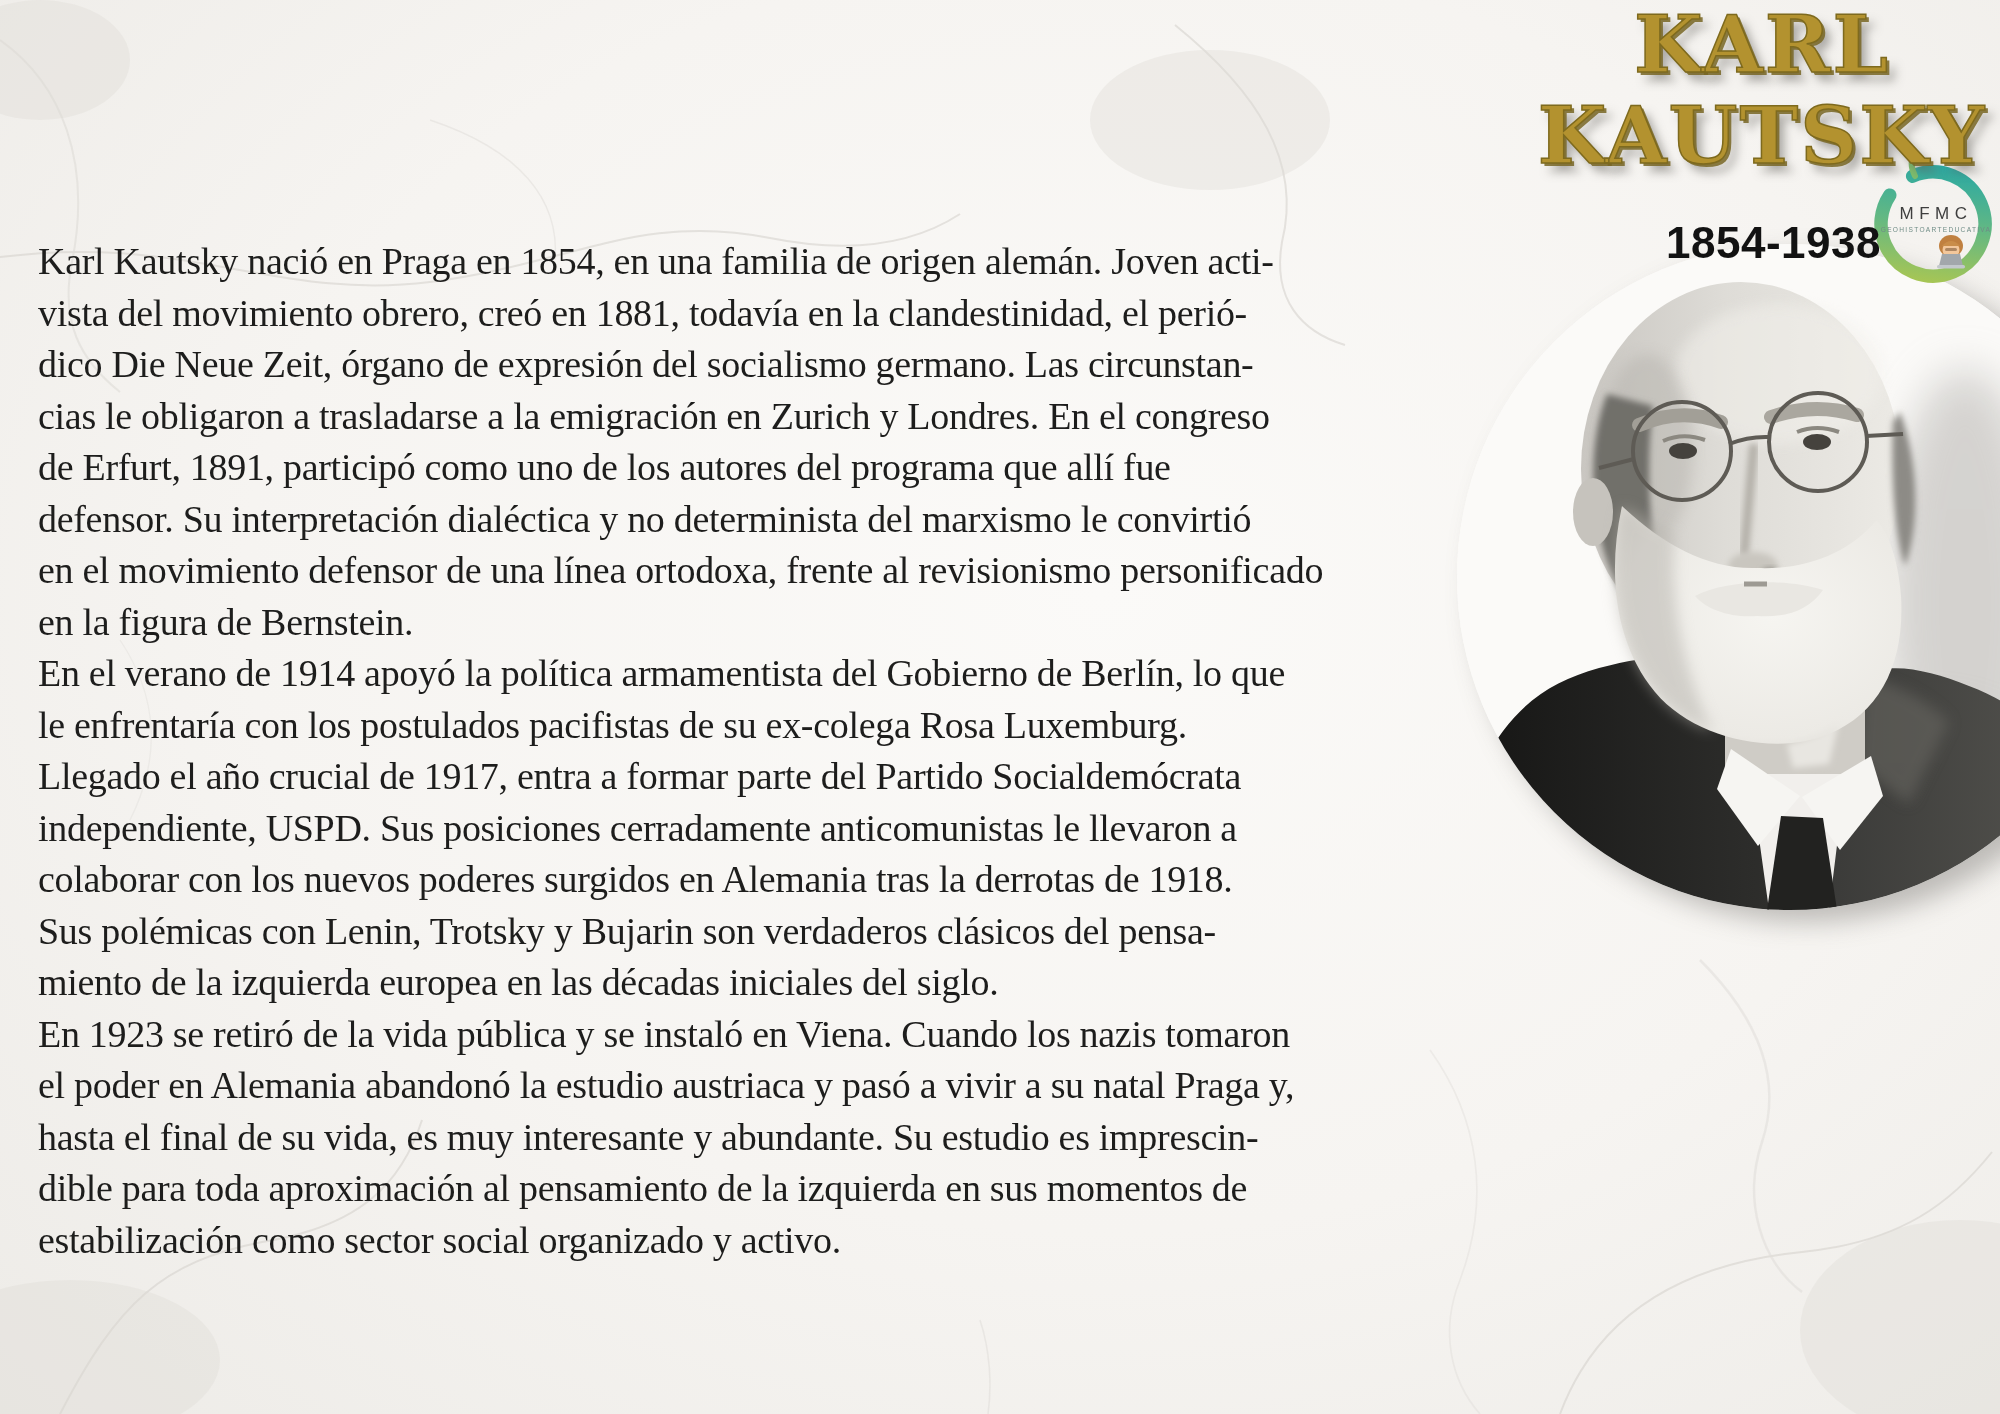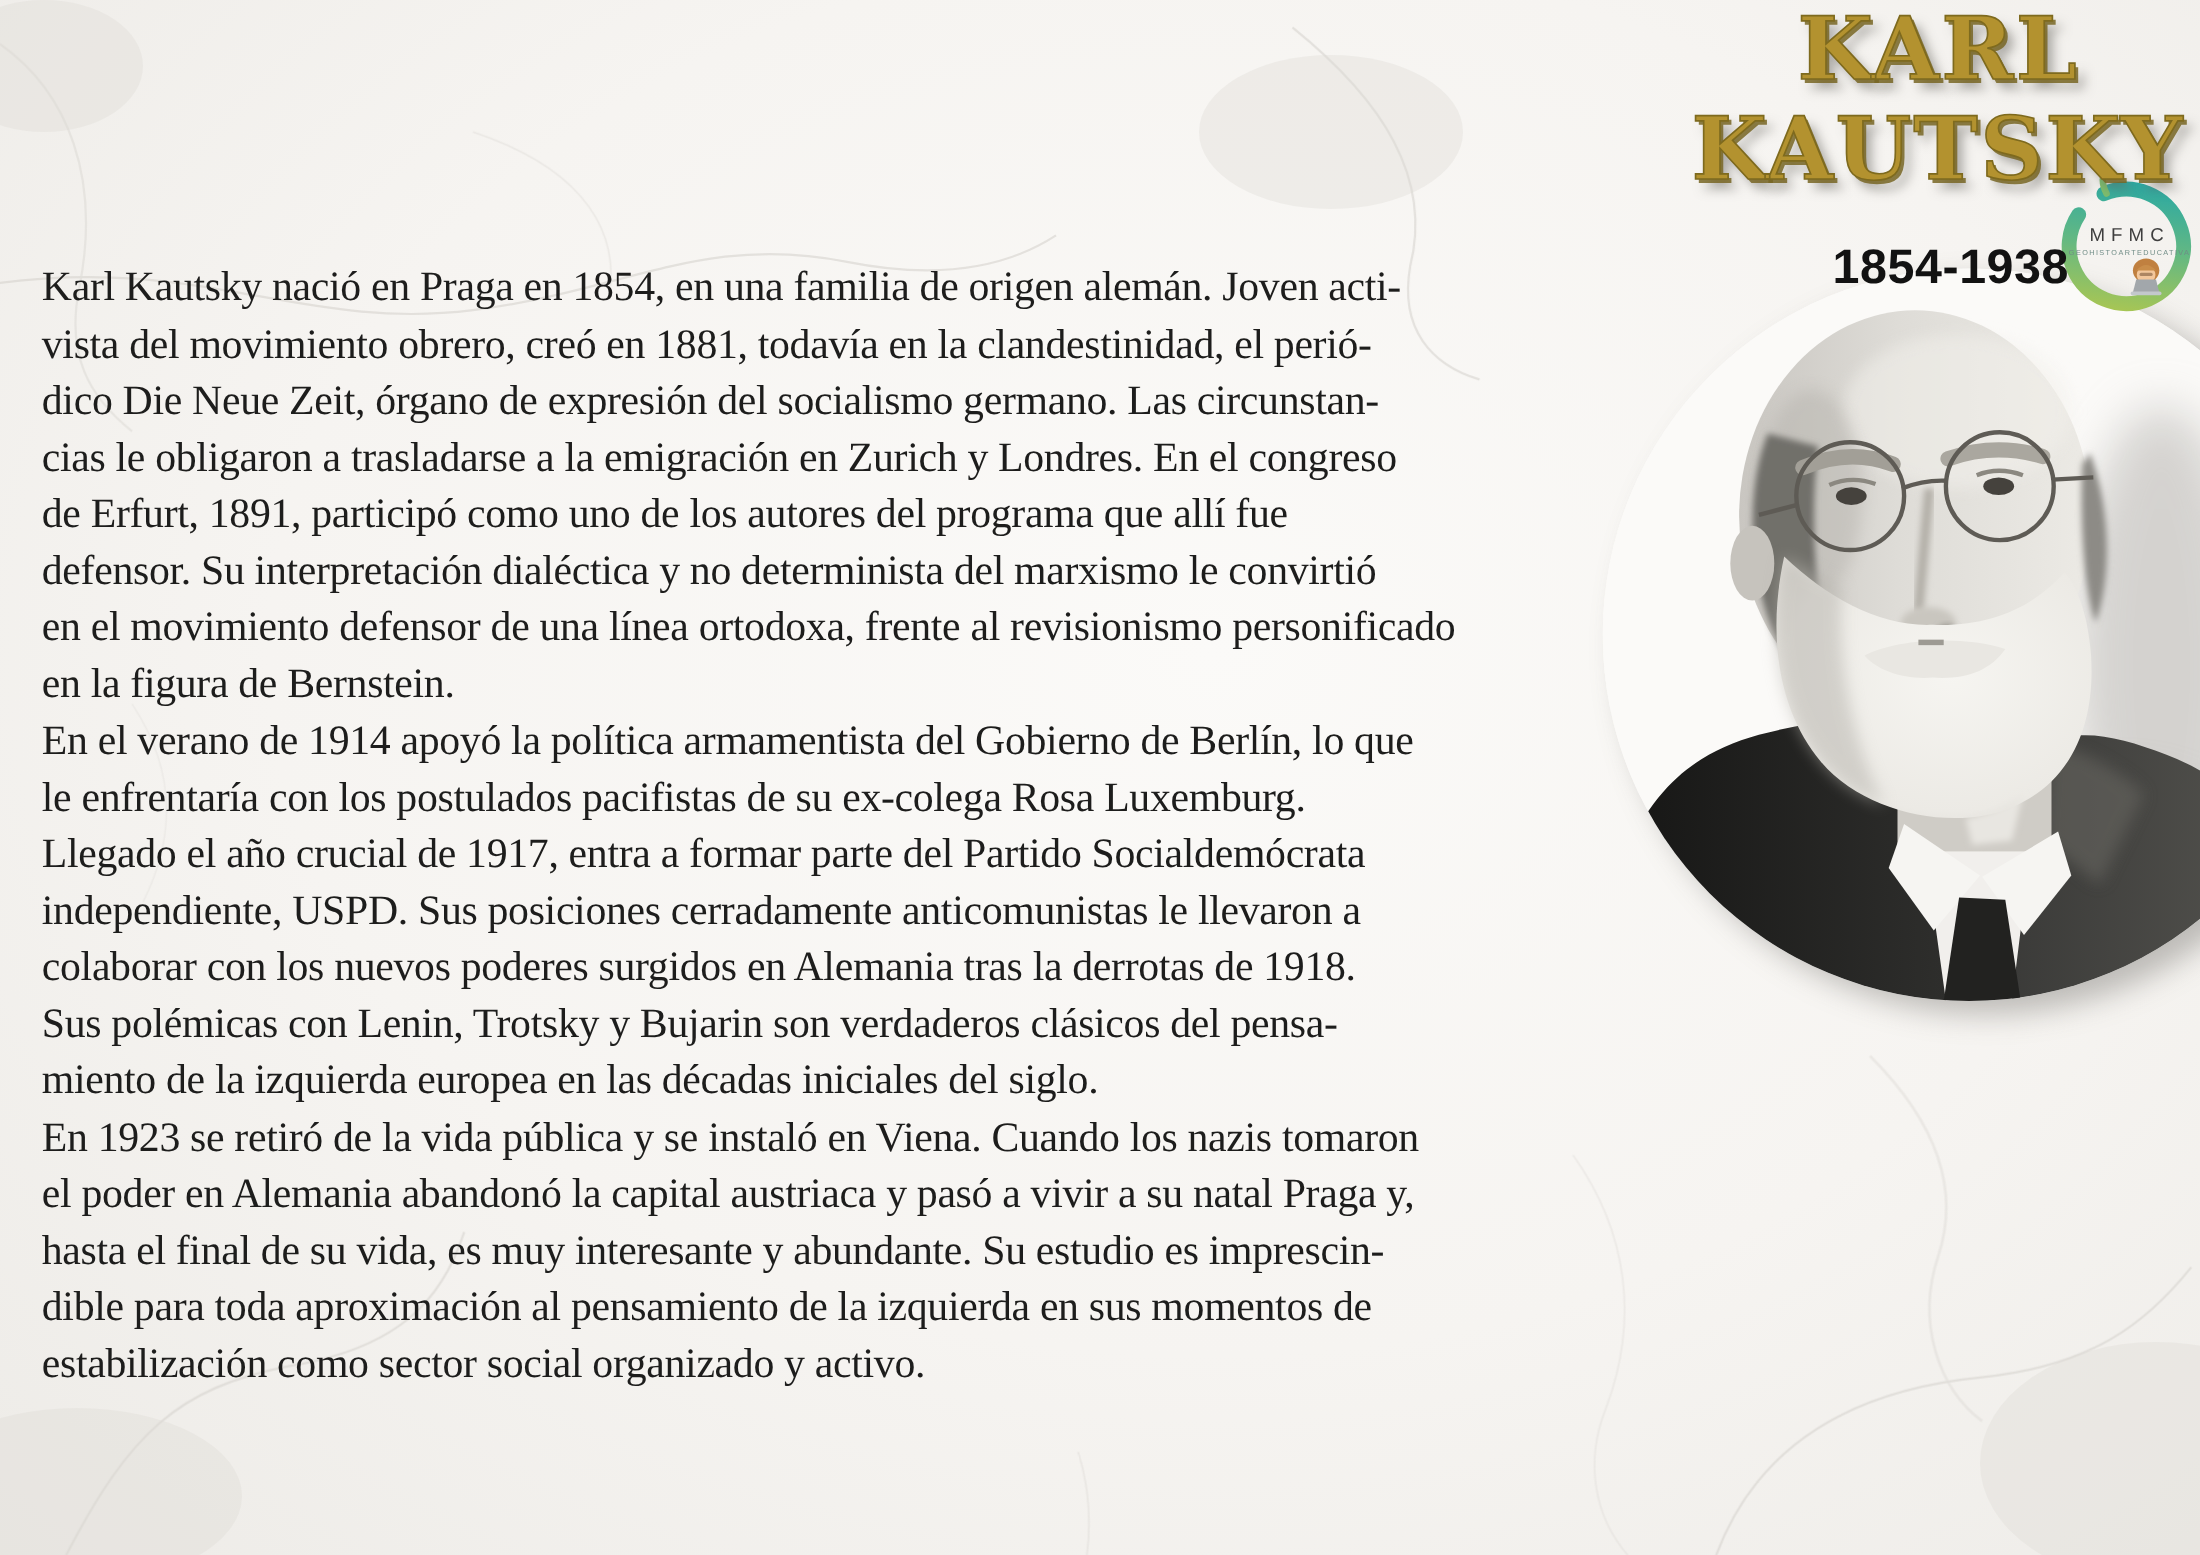--- a/index.html
+++ b/index.html
@@ -201,19 +201,19 @@
     <div class="bio-line">en el movimiento defensor de una línea ortodoxa, frente al revisionismo personificado</div>
     <div class="bio-line">en la figura de Bernstein.</div>
     <div class="bio-line">En el verano de 1914 apoyó la política armamentista del Gobierno de Berlín, lo que</div>
     <div class="bio-line">le enfrentaría con los postulados pacifistas de su ex-colega Rosa Luxemburg.</div>
     <div class="bio-line">Llegado el año crucial de 1917, entra a formar parte del Partido Socialdemócrata</div>
     <div class="bio-line">independiente, USPD. Sus posiciones cerradamente anticomunistas le llevaron a</div>
     <div class="bio-line">colaborar con los nuevos poderes surgidos en Alemania tras la derrotas de 1918.</div>
     <div class="bio-line">Sus polémicas con Lenin, Trotsky y Bujarin son verdaderos clásicos del pensa-</div>
     <div class="bio-line">miento de la izquierda europea en las décadas iniciales del siglo.</div>
     <div class="bio-line">En 1923 se retiró de la vida pública y se instaló en Viena. Cuando los nazis tomaron</div>
-    <div class="bio-line">el poder en Alemania abandonó la capital austriaca y pasó a vivir a su natal Praga y,</div>
+    <div class="bio-line">el poder en Alemania abandonó la estudio austriaca y pasó a vivir a su natal Praga y,</div>
     <div class="bio-line">hasta el final de su vida, es muy interesante y abundante. Su estudio es imprescin-</div>
     <div class="bio-line">dible para toda aproximación al pensamiento de la izquierda en sus momentos de</div>
     <div class="bio-line">estabilización como sector social organizado y activo.</div>
   </div>
 
 </div>
 
 </body></html>

